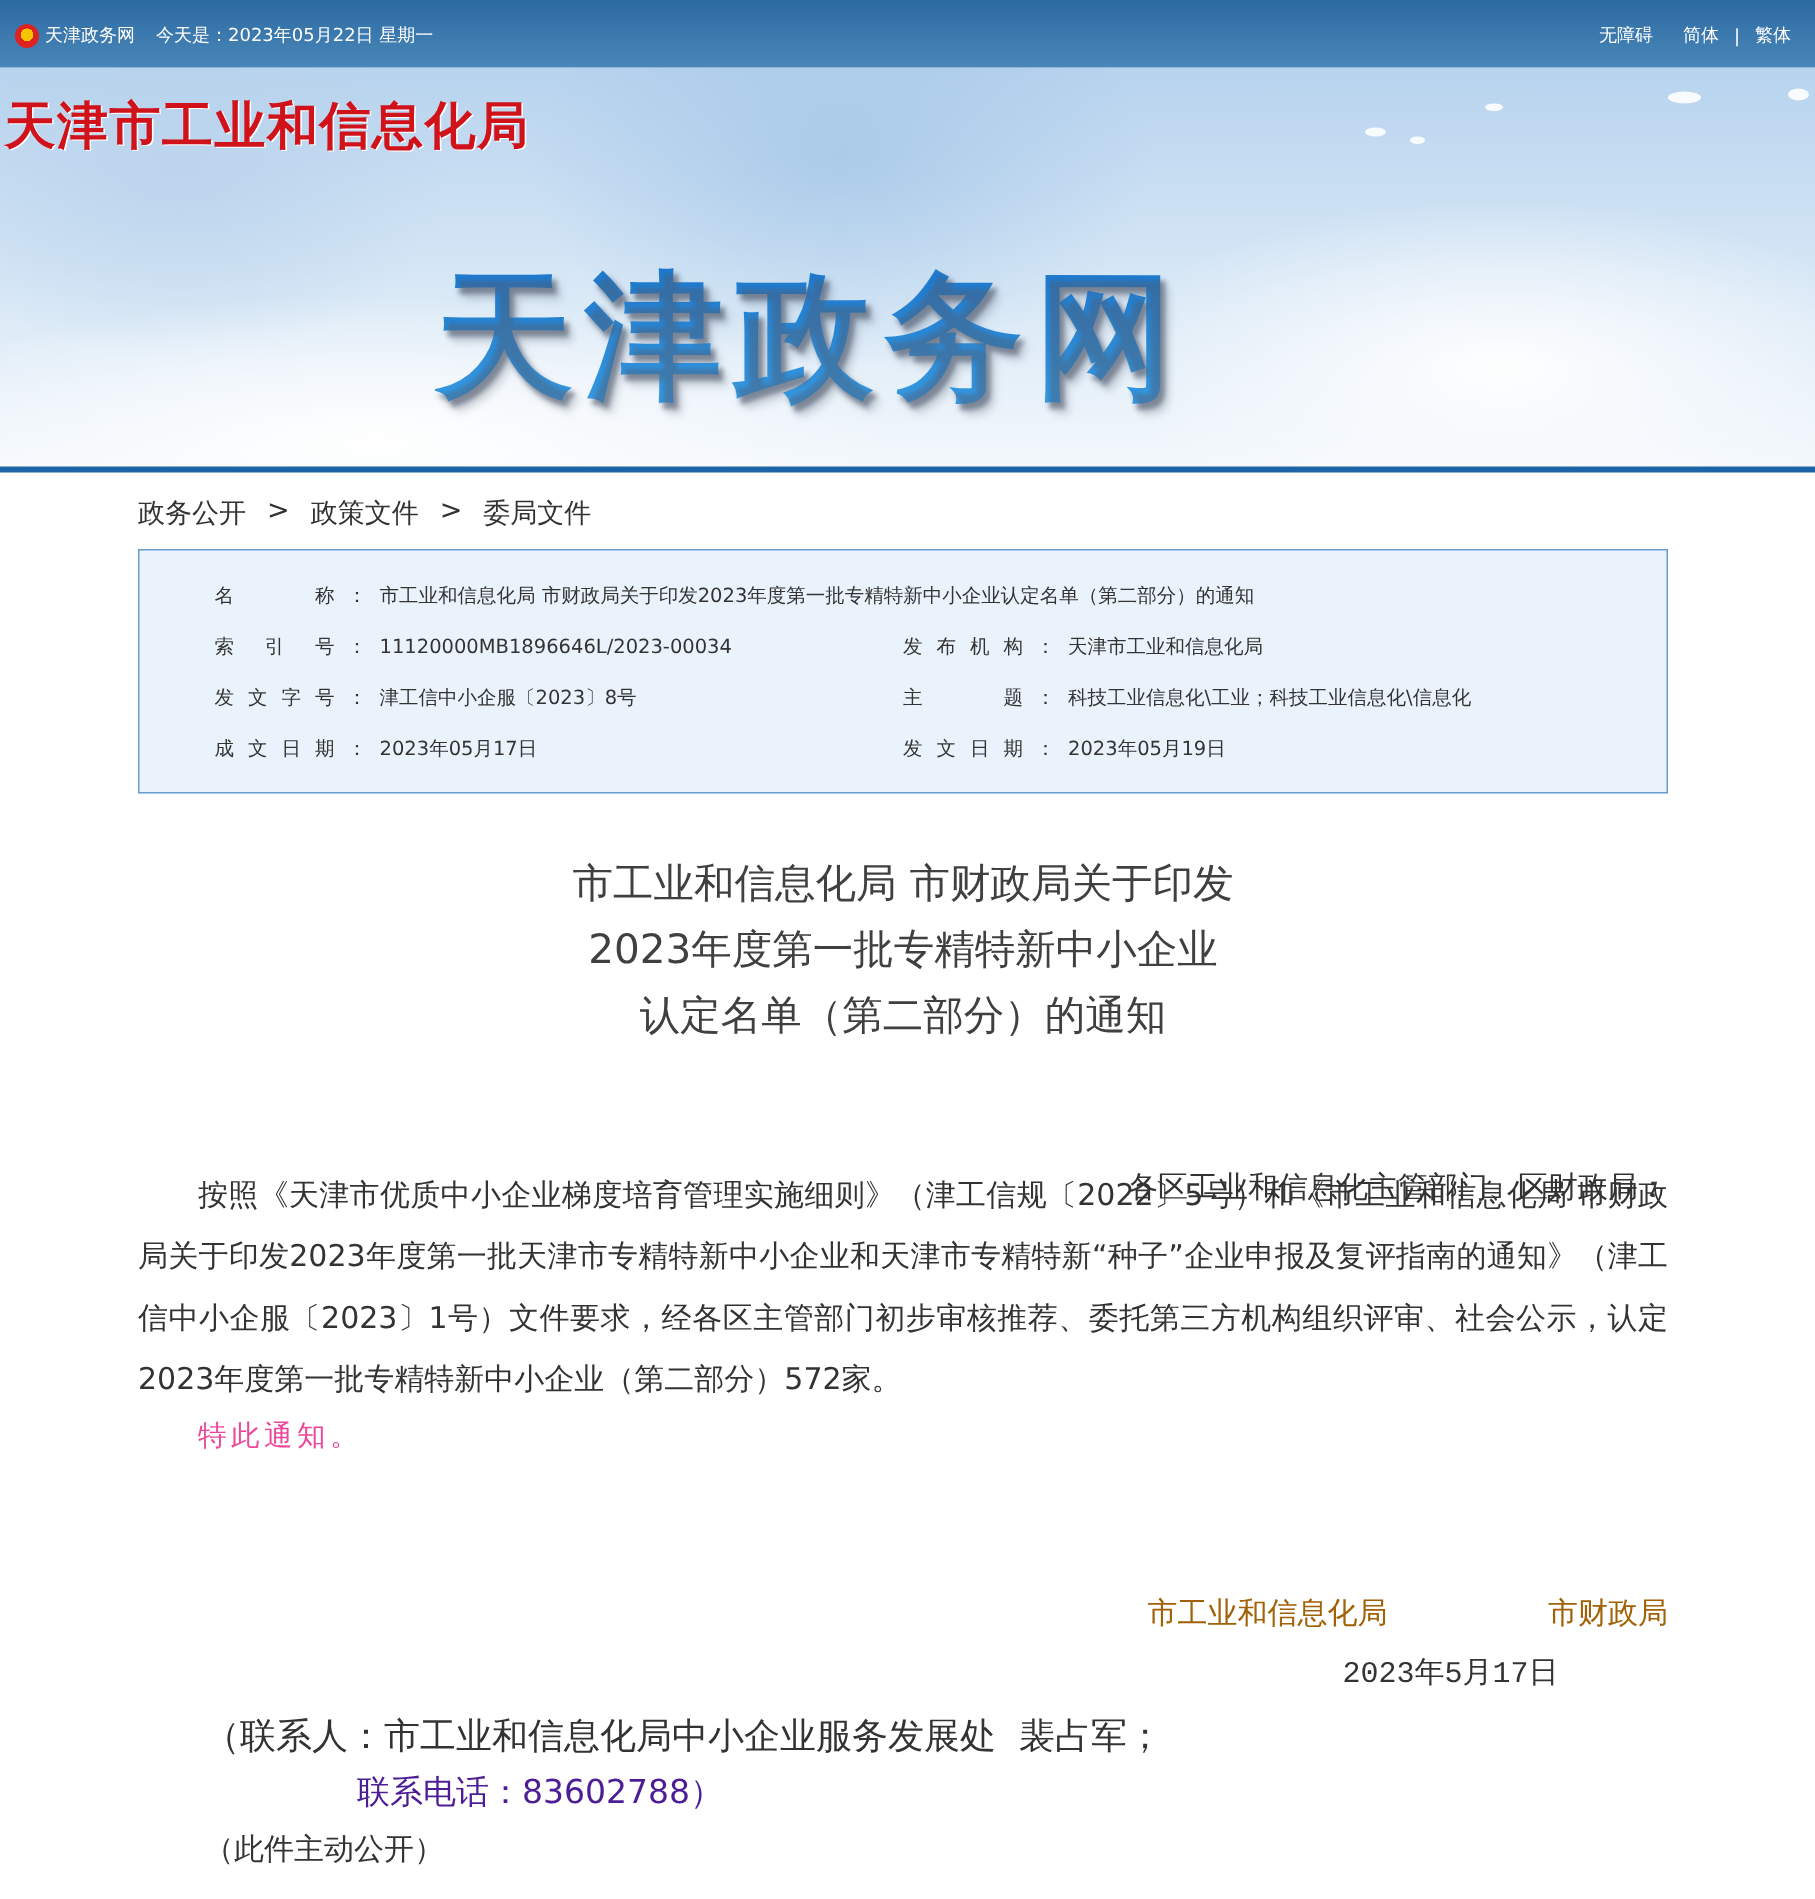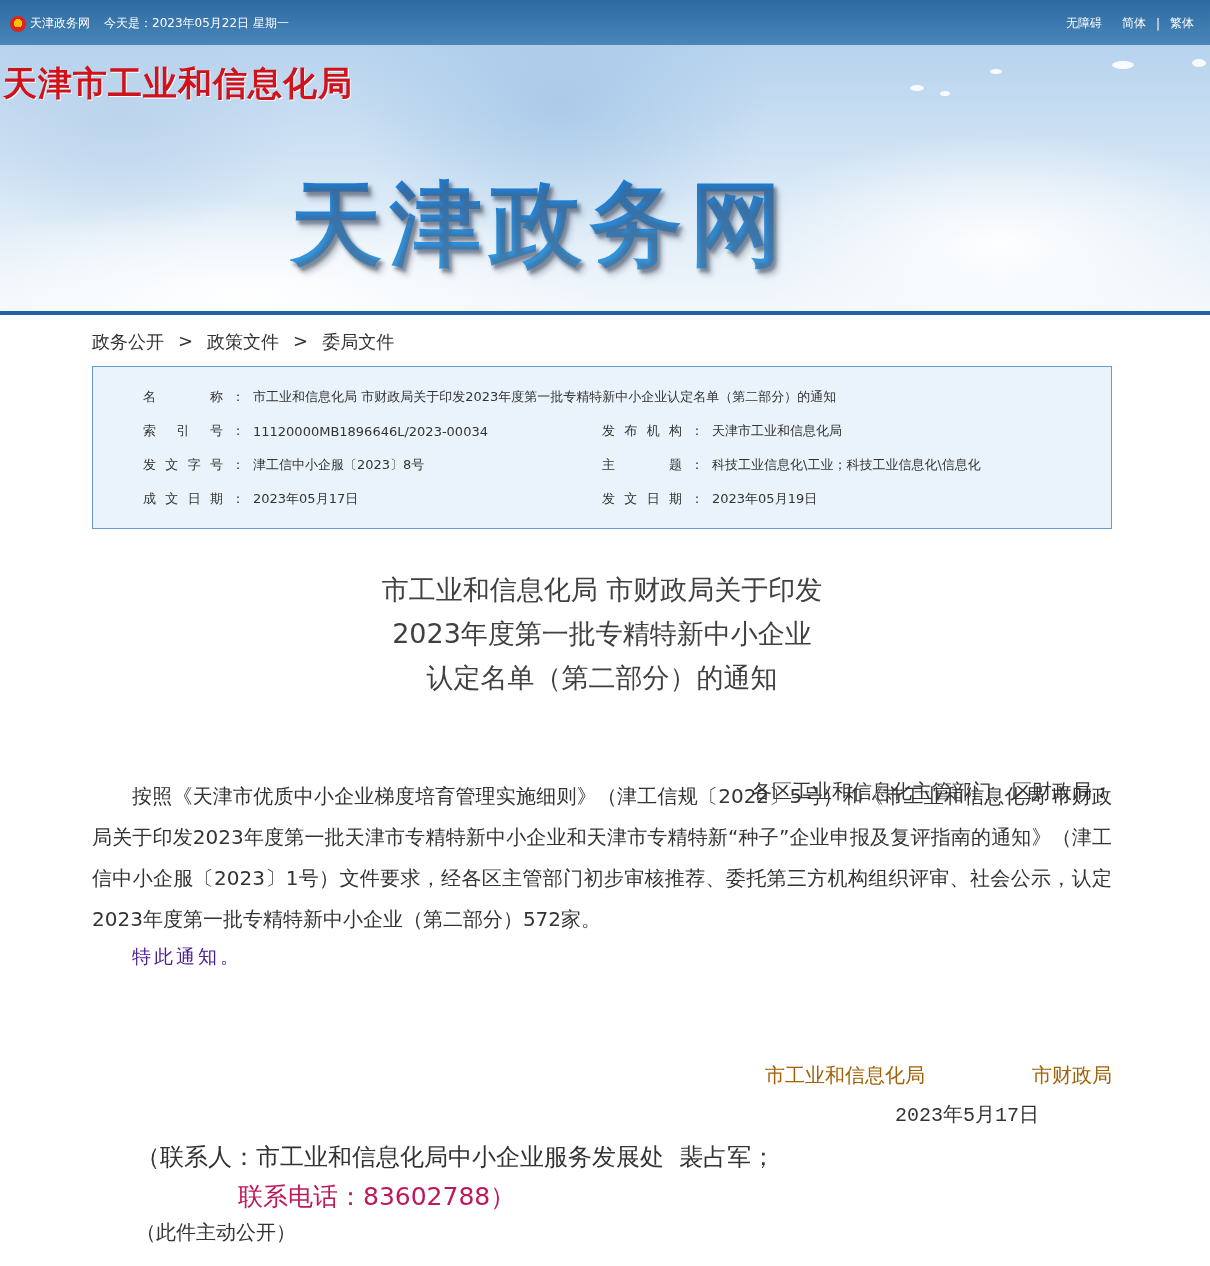--- a/index.html
+++ b/index.html
@@ -62,25 +62,25 @@
   .info-value { white-space: nowrap; }
 
   
   .doc-title {
     position: absolute; left: 92px; top: 568px; width: 1020px; text-align: center;
     font-size: 27px; line-height: 44px; color: #404040; font-family: "DejaVu Sans", sans-serif;
   }
   .body-text { position: absolute; left: 92px; width: 1020px; font-size: 20px; color: #333; font-family: "DejaVu Sans", sans-serif; }
   .p-salute { top: 776px; line-height: 30px; text-align: right; }
   .p-main { top: 776px; line-height: 41px; text-indent: 2em; text-align: justify; }
-  .p-notice { position: absolute; left: 132px; top: 944px; font-size: 19px; color: #4c1d95; letter-spacing: 3px; font-family: "DejaVu Serif", serif; }
+  .p-notice { position: absolute; left: 132px; top: 944px; font-size: 19px; color: #ec4899; letter-spacing: 3px; font-family: "DejaVu Serif", serif; }
   .sign-orgs { position: absolute; left: 765px; top: 1062px; width: 347px; font-size: 20px; display: flex; justify-content: space-between; color: #a16207; }
   .sign-date { position: absolute; left: 895px; top: 1101px; font-size: 20px; color: #333; font-family: Liberation Mono, monospace; }
   .contact1 { position: absolute; left: 136px; top: 1141px; font-size: 24px; color: #333; white-space: pre; }
-  .contact2 { position: absolute; left: 238px; top: 1180px; font-size: 25px; color: #be185d; }
+  .contact2 { position: absolute; left: 238px; top: 1180px; font-size: 22px; color: #4c1d95; }
   .contact3 { position: absolute; left: 136px; top: 1219px; font-size: 20px; color: #333; }
 </style>
 </head>
 <body>
 
 <div class="topbar">
   <div class="left">
     <span class="emblem"></span>
     <span class="site">天津政务网</span>
     <span>今天是：2023年05月22日 星期一</span>

